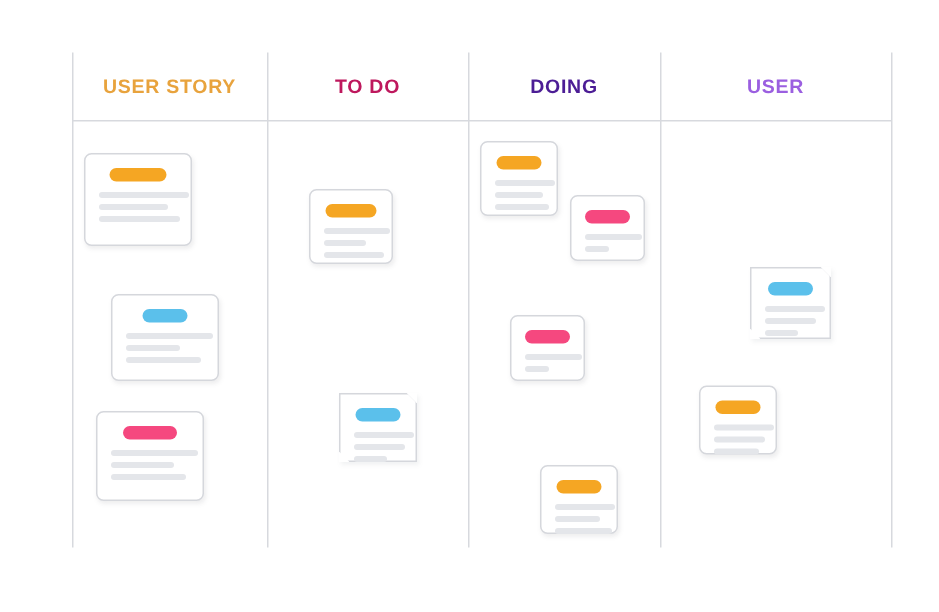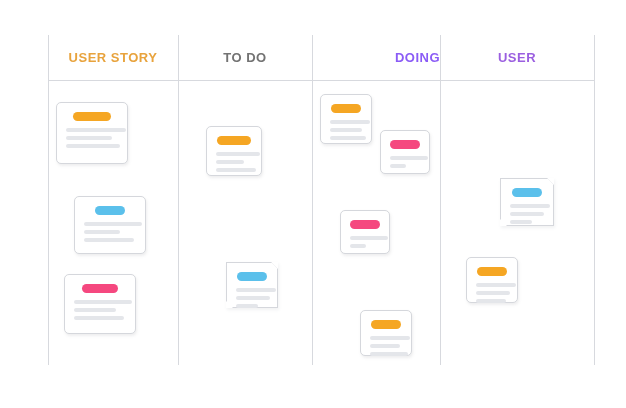--- a/index.html
+++ b/index.html
@@ -134,22 +134,22 @@
       <div class="v-divider" style="left: 48px; background: rgb(215, 217, 222);"></div>
       <div class="v-divider" style="left: 178px; background: rgb(215, 217, 222);"></div>
       <div class="v-divider" style="left: 312px; background: rgb(215, 217, 222);"></div>
       <div class="v-divider" style="left: 440px; background: rgb(215, 217, 222);"></div>
       <div class="v-divider" style="left: 594px; background: rgb(215, 217, 222);"></div>
       <div class="h-divider" style="background: rgb(215, 217, 222);"></div>
     </div>
 
   <div id="header-layer">
       <div class="col-header" style="left: 48px; width: 130px; color: rgb(232, 163, 61);">USER STORY</div>
-      <div class="col-header" style="left: 178px; width: 134px; color: #737373;">TO DO</div>
-      <div class="col-header" style="left: 312px; width: 128px; color: #8b5cf6; text-align: right;">DOING</div>
+      <div class="col-header" style="left: 178px; width: 134px; color: #be185d;">TO DO</div>
+      <div class="col-header" style="left: 312px; width: 128px; color: #4c1d95;">DOING</div>
       <div class="col-header" style="left: 440px; width: 154px; color: rgb(155, 95, 224);">USER</div>
     </div>
 
   <div id="cards-layer">
       <div class="card" style="left: 56px; top: 102px; width: 72px; height: 62px; border-color: rgb(213, 215, 220);">
         <div class="tag" style="background: rgb(245, 166, 35); width: 38px;"></div>
         <div class="line" style="width: 60px; background: rgb(228, 230, 234);"></div>
         <div class="line" style="width: 46px; background: rgb(228, 230, 234);"></div>
         <div class="line" style="width: 54px; background: rgb(228, 230, 234);"></div>
       </div>

